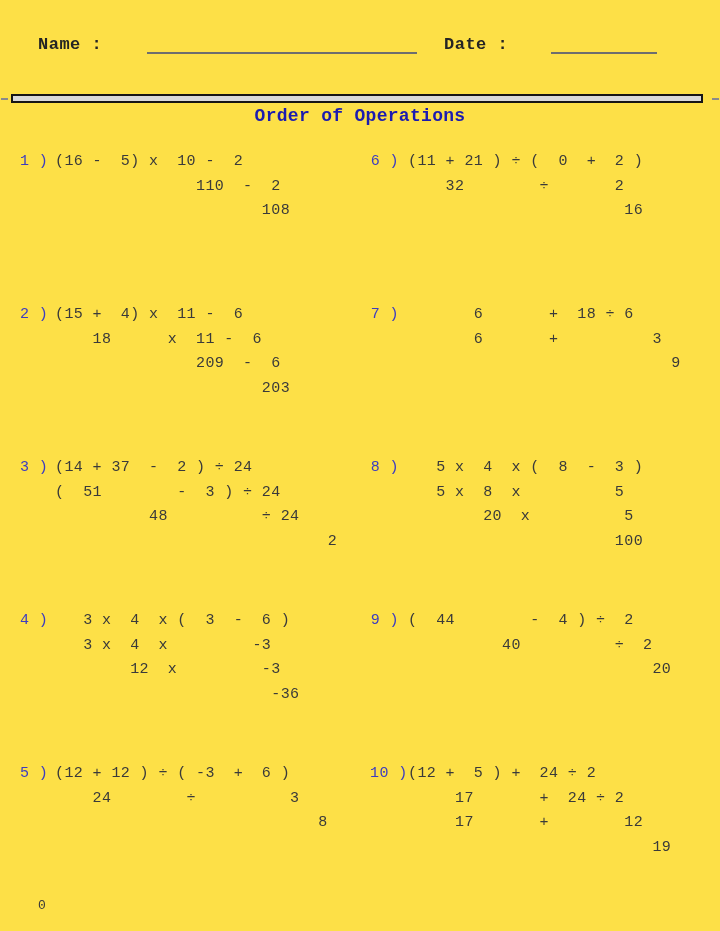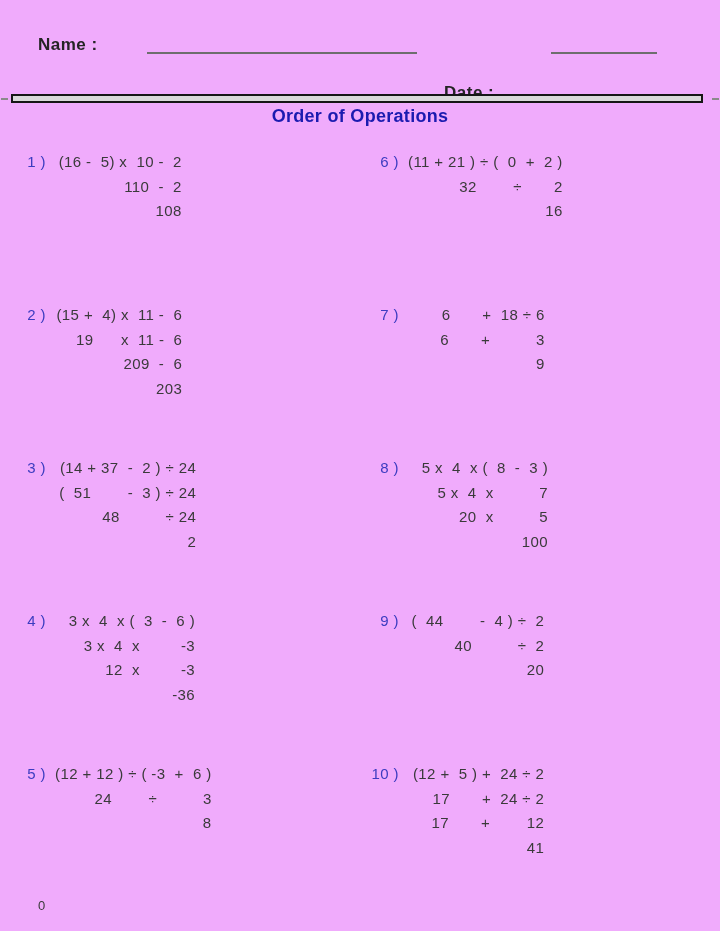--- a/index.html
+++ b/index.html
@@ -1,34 +1,34 @@
 <!DOCTYPE html>
 <html><head>
 <meta charset="utf-8">
 <style>
   html, body { margin: 0; padding: 0; background: #ffffff; }
   .page {
     position: relative;
     width: 720px;
     height: 931px;
-    background: #f0abfc;
-    font-family: Liberation Sans, sans-serif;
+    background: #fde047;
+    font-family: Liberation Mono, monospace;
     overflow: hidden;
   }
   
   .hdr-label {
     position: absolute;
     font-size: 17px;
     font-weight: bold;
     color: #242424;
     letter-spacing: 0.5px;
     white-space: pre;
   }
   .name-label { left: 38px; top: 35px; }
-  .date-label { left: 444px; top: 35px; margin-top: 48px; }
+  .date-label { left: 444px; top: 35px; }
   .blank-line {
     position: absolute;
     border-bottom: 2px solid #6e6e6e;
     height: 0;
   }
   .name-line { left: 147px; top: 52px; width: 270px; }
   .date-line { left: 551px; top: 52px; width: 106px; }
   
   .rule {
     position: absolute;
@@ -69,21 +69,21 @@
     flex: 0 0 auto;
     text-align: right;
     font-size: 15px;
     line-height: 24.5px;
     color: #3c3cc0;
     letter-spacing: 0.4px;
     white-space: pre;
   }
   .col-left  .plabel { width: 26px; }
   .col-right .plabel { width: 29px; }
-  .plines { margin-left: 9px; text-align: right; }
+  .plines { margin-left: 9px; }
   .pline {
     font-size: 15px;
     line-height: 24.5px;
     color: #3a3a3a;
     letter-spacing: 0.4px;
     white-space: pre;
     min-height: 24.5px;
   }
   
   .page-number {
@@ -126,21 +126,21 @@
         <div class="pline">                       16</div>
       </div>
     </div>
   </div>
 
   <div class="row row-1">
     <div class="problem col-left">
       <div class="plabel">2 )</div>
       <div class="plines">
         <div class="pline">(15 +  4) x  11 -  6</div>
-        <div class="pline">    19      x  11 -  6</div>
+        <div class="pline">    18      x  11 -  6</div>
         <div class="pline">               209  -  6</div>
         <div class="pline">                      203</div>
       </div>
     </div>
     <div class="problem col-right">
       <div class="plabel">7 )</div>
       <div class="plines">
         <div class="pline">       6       +  18 ÷ 6</div>
         <div class="pline">       6       +          3</div>
         <div class="pline">                            9</div>
@@ -155,21 +155,21 @@
         <div class="pline">(14 + 37  -  2 ) ÷ 24</div>
         <div class="pline">(  51        -  3 ) ÷ 24</div>
         <div class="pline">          48          ÷ 24</div>
         <div class="pline">                             2</div>
       </div>
     </div>
     <div class="problem col-right">
       <div class="plabel">8 )</div>
       <div class="plines">
         <div class="pline">   5 x  4  x (  8  -  3 )</div>
-        <div class="pline">   5 x  4  x          7</div>
+        <div class="pline">   5 x  8  x          5</div>
         <div class="pline">        20  x          5</div>
         <div class="pline">                      100</div>
       </div>
     </div>
   </div>
 
   <div class="row row-3">
     <div class="problem col-left">
       <div class="plabel">4 )</div>
       <div class="plines">
@@ -197,20 +197,20 @@
         <div class="pline">    24        ÷          3</div>
         <div class="pline">                            8</div>
       </div>
     </div>
     <div class="problem col-right">
       <div class="plabel">10 )</div>
       <div class="plines">
         <div class="pline">(12 +  5 ) +  24 ÷ 2</div>
         <div class="pline">     17       +  24 ÷ 2</div>
         <div class="pline">     17       +        12</div>
-        <div class="pline">                          41</div>
+        <div class="pline">                          19</div>
       </div>
     </div>
   </div>
 
   <div class="page-number">0</div>
 
 </div>
 
 </body></html>

